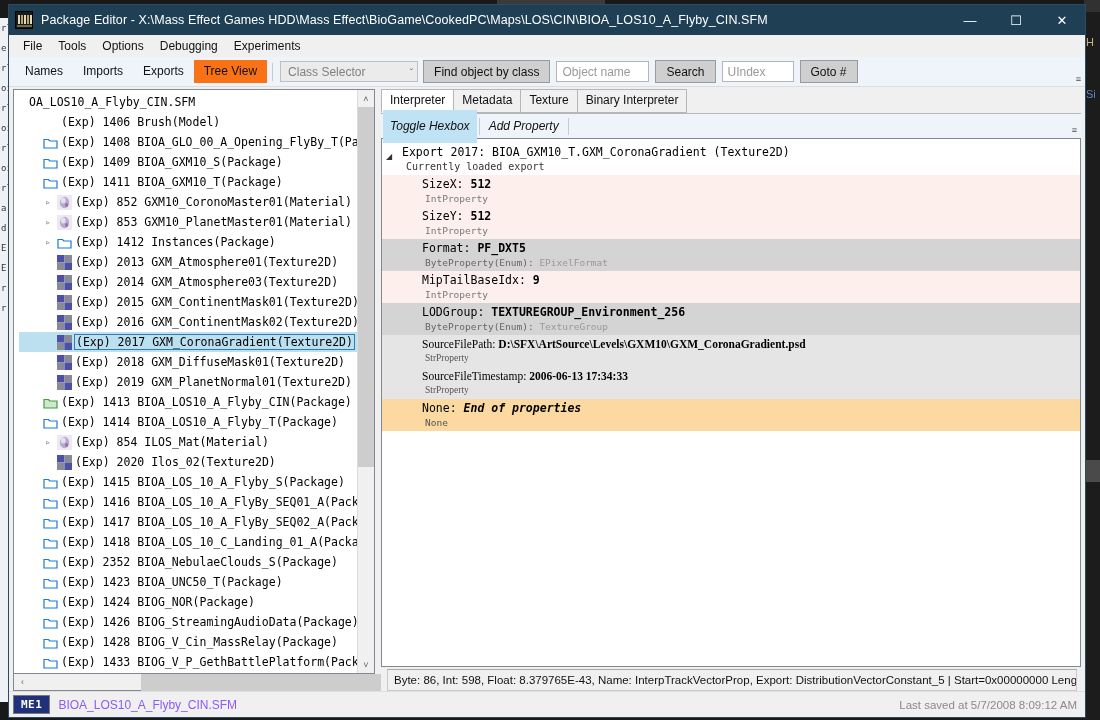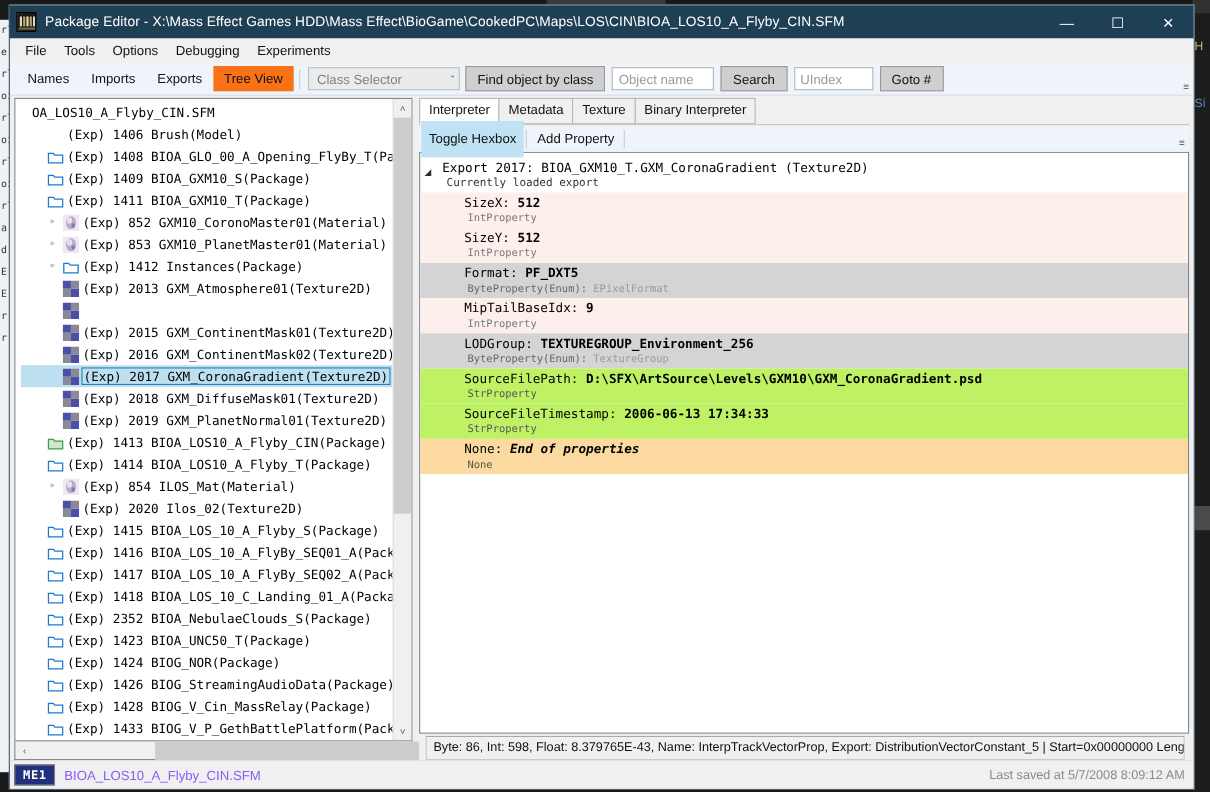--- a/index.html
+++ b/index.html
@@ -189,21 +189,21 @@
   .tab {
     font-size:12px; color:#111; padding:3px 8px 4px; border:1px solid #b6b6b6;
     background:#f0f0f0; margin-right:-1px; line-height:15px; white-space:nowrap;
   }
   .tab.active { background:#ffffff; border-bottom-color:#ffffff; }
   .subtoolbar {
     height:24px; flex:0 0 24px; background:#eef4fa; display:flex; align-items:center;
     position:relative; padding:0 2px;
   }
   .sub-btn {
-    font-size:12px; color:#111; padding:9px 7px; line-height:15px; white-space:nowrap;
+    font-size:12px; color:#111; padding:9px 7px; line-height:15px; white-space:nowrap;font-style:italic;
   }
   .sub-btn.active { background:#bfe2f5; }
   .sub-sep { width:1px; height:17px; background:#c5ccd3; margin:0 2px; }
   .sub-overflow { position:absolute; right:4px; bottom:3px; color:#444; font-size:9px; line-height:9px; }
 
   .prop-box {
     flex:1 1 auto; border:1px solid #828790; background:#fff; min-height:0;
     overflow:hidden; padding:0;
   }
   .prop-header {
@@ -216,21 +216,21 @@
 
   .prop-row {
     padding:2px 0 2px 40px; font-family:"DejaVu Sans Mono", monospace;
   }
   .prop-row .p-main { font-size:11.5px; color:#000; line-height:15px; }
   .prop-row .p-main b { font-weight:bold; }
   .prop-row .p-sub { font-size:9.5px; color:#777; line-height:13px; padding-left:3px; }
   .prop-row .p-sub .t2 { color:#999; }
   .prop-row.pink { background:#fdf0ec; }
   .prop-row.grey { background:#d4d4d4; }
-  .prop-row.blue { background:#bef264; }
+  .prop-row.blue { background:#e5e5e5;font-family:Liberation Serif, serif; }
   .prop-row.blue .p-sub { color:#555; }
   .prop-row.grey .p-sub { color:#666; }
   .prop-row.orange { background:#fcd9a0; }
   .prop-row.orange .p-main { font-style:italic; }
   .prop-row.orange .p-main .lead { font-style:normal; }
   .prop-row.orange .p-sub { color:#555; font-style:normal; }
 
   
   .statusline {
     height:22px; flex:0 0 22px; background:#f0f0f0; border:1px solid #c9c9c9;
@@ -447,20 +447,21 @@
                 <span class="ind" style="width:20px"></span>
                 <span class="arrow"></span>
                 <span class="icon-slot">
                   <span class="ic-tex"><svg width="15" height="15" viewBox="0 0 15 15">
                       <rect x="0" y="0" width="7.5" height="7.5" fill="#4b4fa8"></rect>
                       <rect x="7.5" y="0" width="7.5" height="7.5" fill="#8a8a96"></rect>
                       <rect x="0" y="7.5" width="7.5" height="7.5" fill="#8a8a96"></rect>
                       <rect x="7.5" y="7.5" width="7.5" height="7.5" fill="#4b4fa8"></rect>
                     </svg></span>
                 </span>
+                <span class="lbl">(Exp) 2014 GXM_Atmosphere03(Texture2D)</span>
               </div>
               <div class="tree-row">
                 <span class="ind" style="width:20px"></span>
                 <span class="arrow"></span>
                 <span class="icon-slot">
                   <span class="ic-tex"><svg width="15" height="15" viewBox="0 0 15 15">
                       <rect x="0" y="0" width="7.5" height="7.5" fill="#4b4fa8"></rect>
                       <rect x="7.5" y="0" width="7.5" height="7.5" fill="#8a8a96"></rect>
                       <rect x="0" y="7.5" width="7.5" height="7.5" fill="#8a8a96"></rect>
                       <rect x="7.5" y="7.5" width="7.5" height="7.5" fill="#4b4fa8"></rect>

